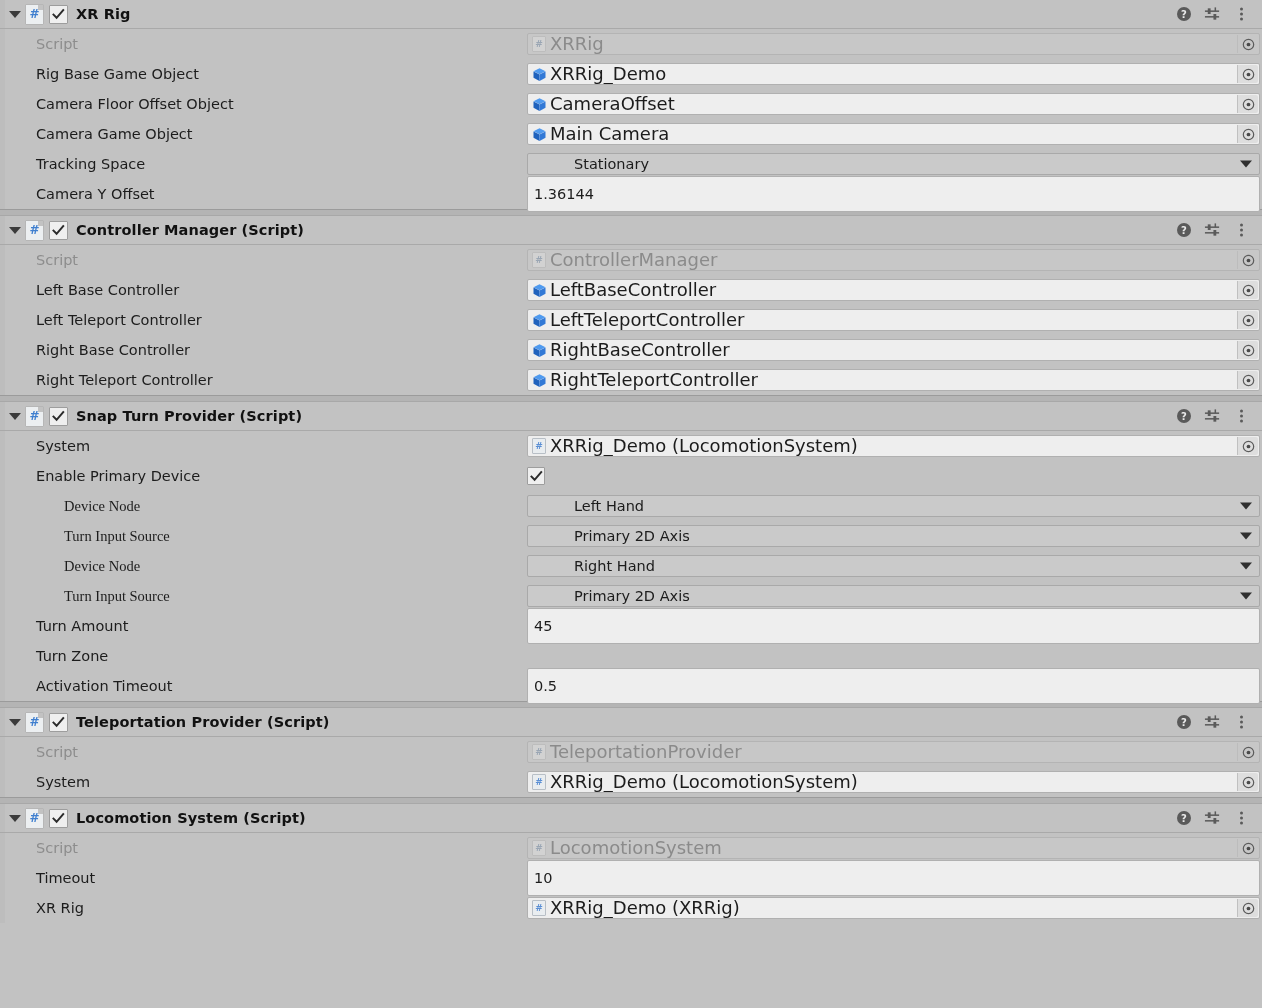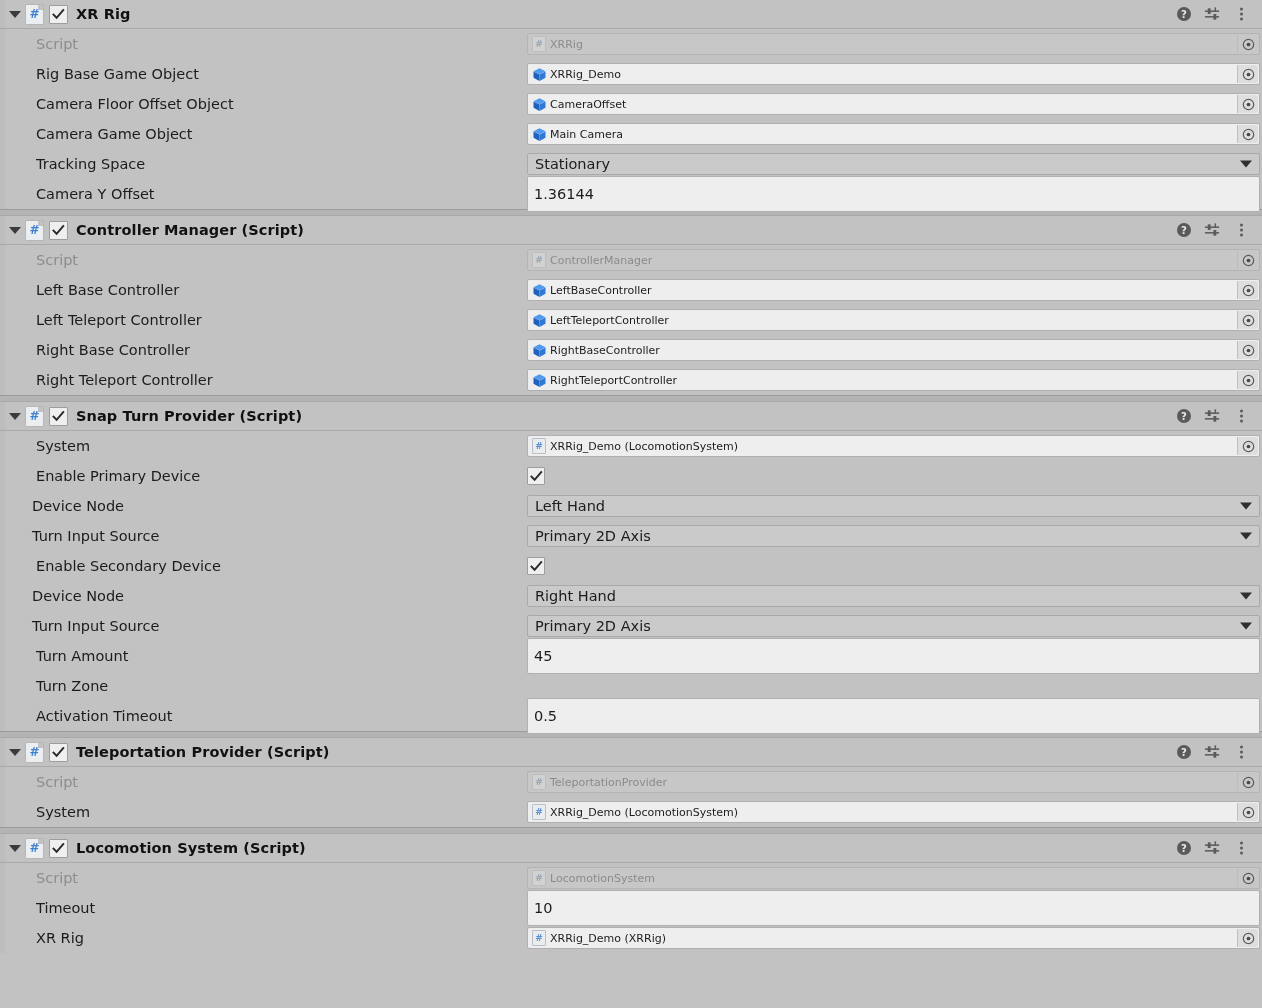--- a/index.html
+++ b/index.html
@@ -54,36 +54,36 @@
   .hdr-icon{width:17px;height:17px;display:flex;align-items:center;justify-content:center;}
 
   
   .body{padding:0;background:#c2c2c2;position:relative;}
   .left-strip{position:absolute;left:0;top:0;bottom:0;width:5px;background:#bdbdbd;}
   .row{height:30px;display:flex;align-items:center;position:relative;}
   .row .label{
     width:527px;flex:0 0 527px;padding-left:36px;box-sizing:border-box;
     font-size:14.5px;color:#1c1c1c;white-space:nowrap;overflow:hidden;
   }
-  .row.indent .label{padding-left:32px;}
+  .row.indent .label{padding-left:64px;font-family:Liberation Serif, serif;}
   .row.disabled .label{color:#8d8d8d;}
   .field-wrap{flex:1 1 auto;height:30px;display:flex;align-items:center;padding-right:2px;}
 
   
   .objfield{
     flex:1 1 auto;height:22px;display:flex;align-items:center;
     background:#eeeeee;border:1px solid #b0b0b0;border-radius:2px;
     box-sizing:border-box;position:relative;overflow:hidden;
   }
   .objfield.dis{background:#c7c7c7;border-color:#b4b4b4;}
   .objfield .icon-box{
     width:18px;height:18px;flex:0 0 18px;margin-left:2px;margin-right:2px;
     display:flex;align-items:center;justify-content:center;
   }
-  .objfield .txt{font-size:11px;color:#1c1c1c;white-space:nowrap;line-height:1;text-align:center;}
+  .objfield .txt{font-size:18px;color:#1c1c1c;white-space:nowrap;line-height:1;text-align:center;}
   .objfield.dis .txt{color:#8b8b8b;}
   .picker{
     position:absolute;right:1px;top:1px;width:20px;height:18px;
     display:flex;align-items:center;justify-content:center;
     background:#dedede;border-left:1px solid #c0c0c0;border-radius:0 2px 2px 0;
   }
   .objfield.dis .picker{background:#c7c7c7;border-left-color:#bcbcbc;}
 
   
   .doc-hash{
@@ -93,21 +93,21 @@
   .doc-hash span{font-size:9px;font-weight:700;color:#5b8fd4;line-height:1;}
   .objfield.dis .doc-hash{background:#d2d2d2;border-color:#bdbdbd;}
   .objfield.dis .doc-hash span{color:#9aa6b4;}
 
   
   .dropdown{
     flex:1 1 auto;height:22px;display:flex;align-items:center;
     background:#cacaca;border:1px solid #a9a9a9;border-radius:2px;
     box-sizing:border-box;position:relative;padding-left:7px;
   }
-  .dropdown .txt{font-size:14.5px;color:#1c1c1c;white-space:nowrap;}
+  .dropdown .txt{font-size:14.5px;color:#1c1c1c;white-space:nowrap;margin-left:39px;}
   .dropdown .arrow{
     position:absolute;right:7px;top:50%;transform:translateY(-50%);
     width:0;height:0;border-left:6px solid transparent;border-right:6px solid transparent;
     border-top:7px solid #2f2f2f;
   }
 
   
   .textfield{
     flex:1 1 auto;height:36px;display:flex;align-items:center;
     background:#eeeeee;border:1px solid #b0b0b0;border-radius:2px;
@@ -500,30 +500,20 @@
         </div>
         <div class="row indent">
           <div class="label">Turn Input Source</div>
           <div class="field-wrap">
             <div class="dropdown">
               <div class="txt">Primary 2D Axis</div>
               <div class="arrow"></div>
             </div>
           </div>
         </div>
-        <div class="row">
-          <div class="label">Enable Secondary Device</div>
-          <div class="field-wrap">
-            <div class="checkfield">
-              <svg width="13" height="13" viewBox="0 0 13 13">
-                <path d="M1.5 6.6 L4.6 9.8 L11.2 2.2" stroke="#2b2b2b" stroke-width="2" fill="none" stroke-linecap="square"></path>
-              </svg>
-            </div>
-          </div>
-        </div>
         <div class="row indent">
           <div class="label">Device Node</div>
           <div class="field-wrap">
             <div class="dropdown">
               <div class="txt">Right Hand</div>
               <div class="arrow"></div>
             </div>
           </div>
         </div>
         <div class="row indent">

